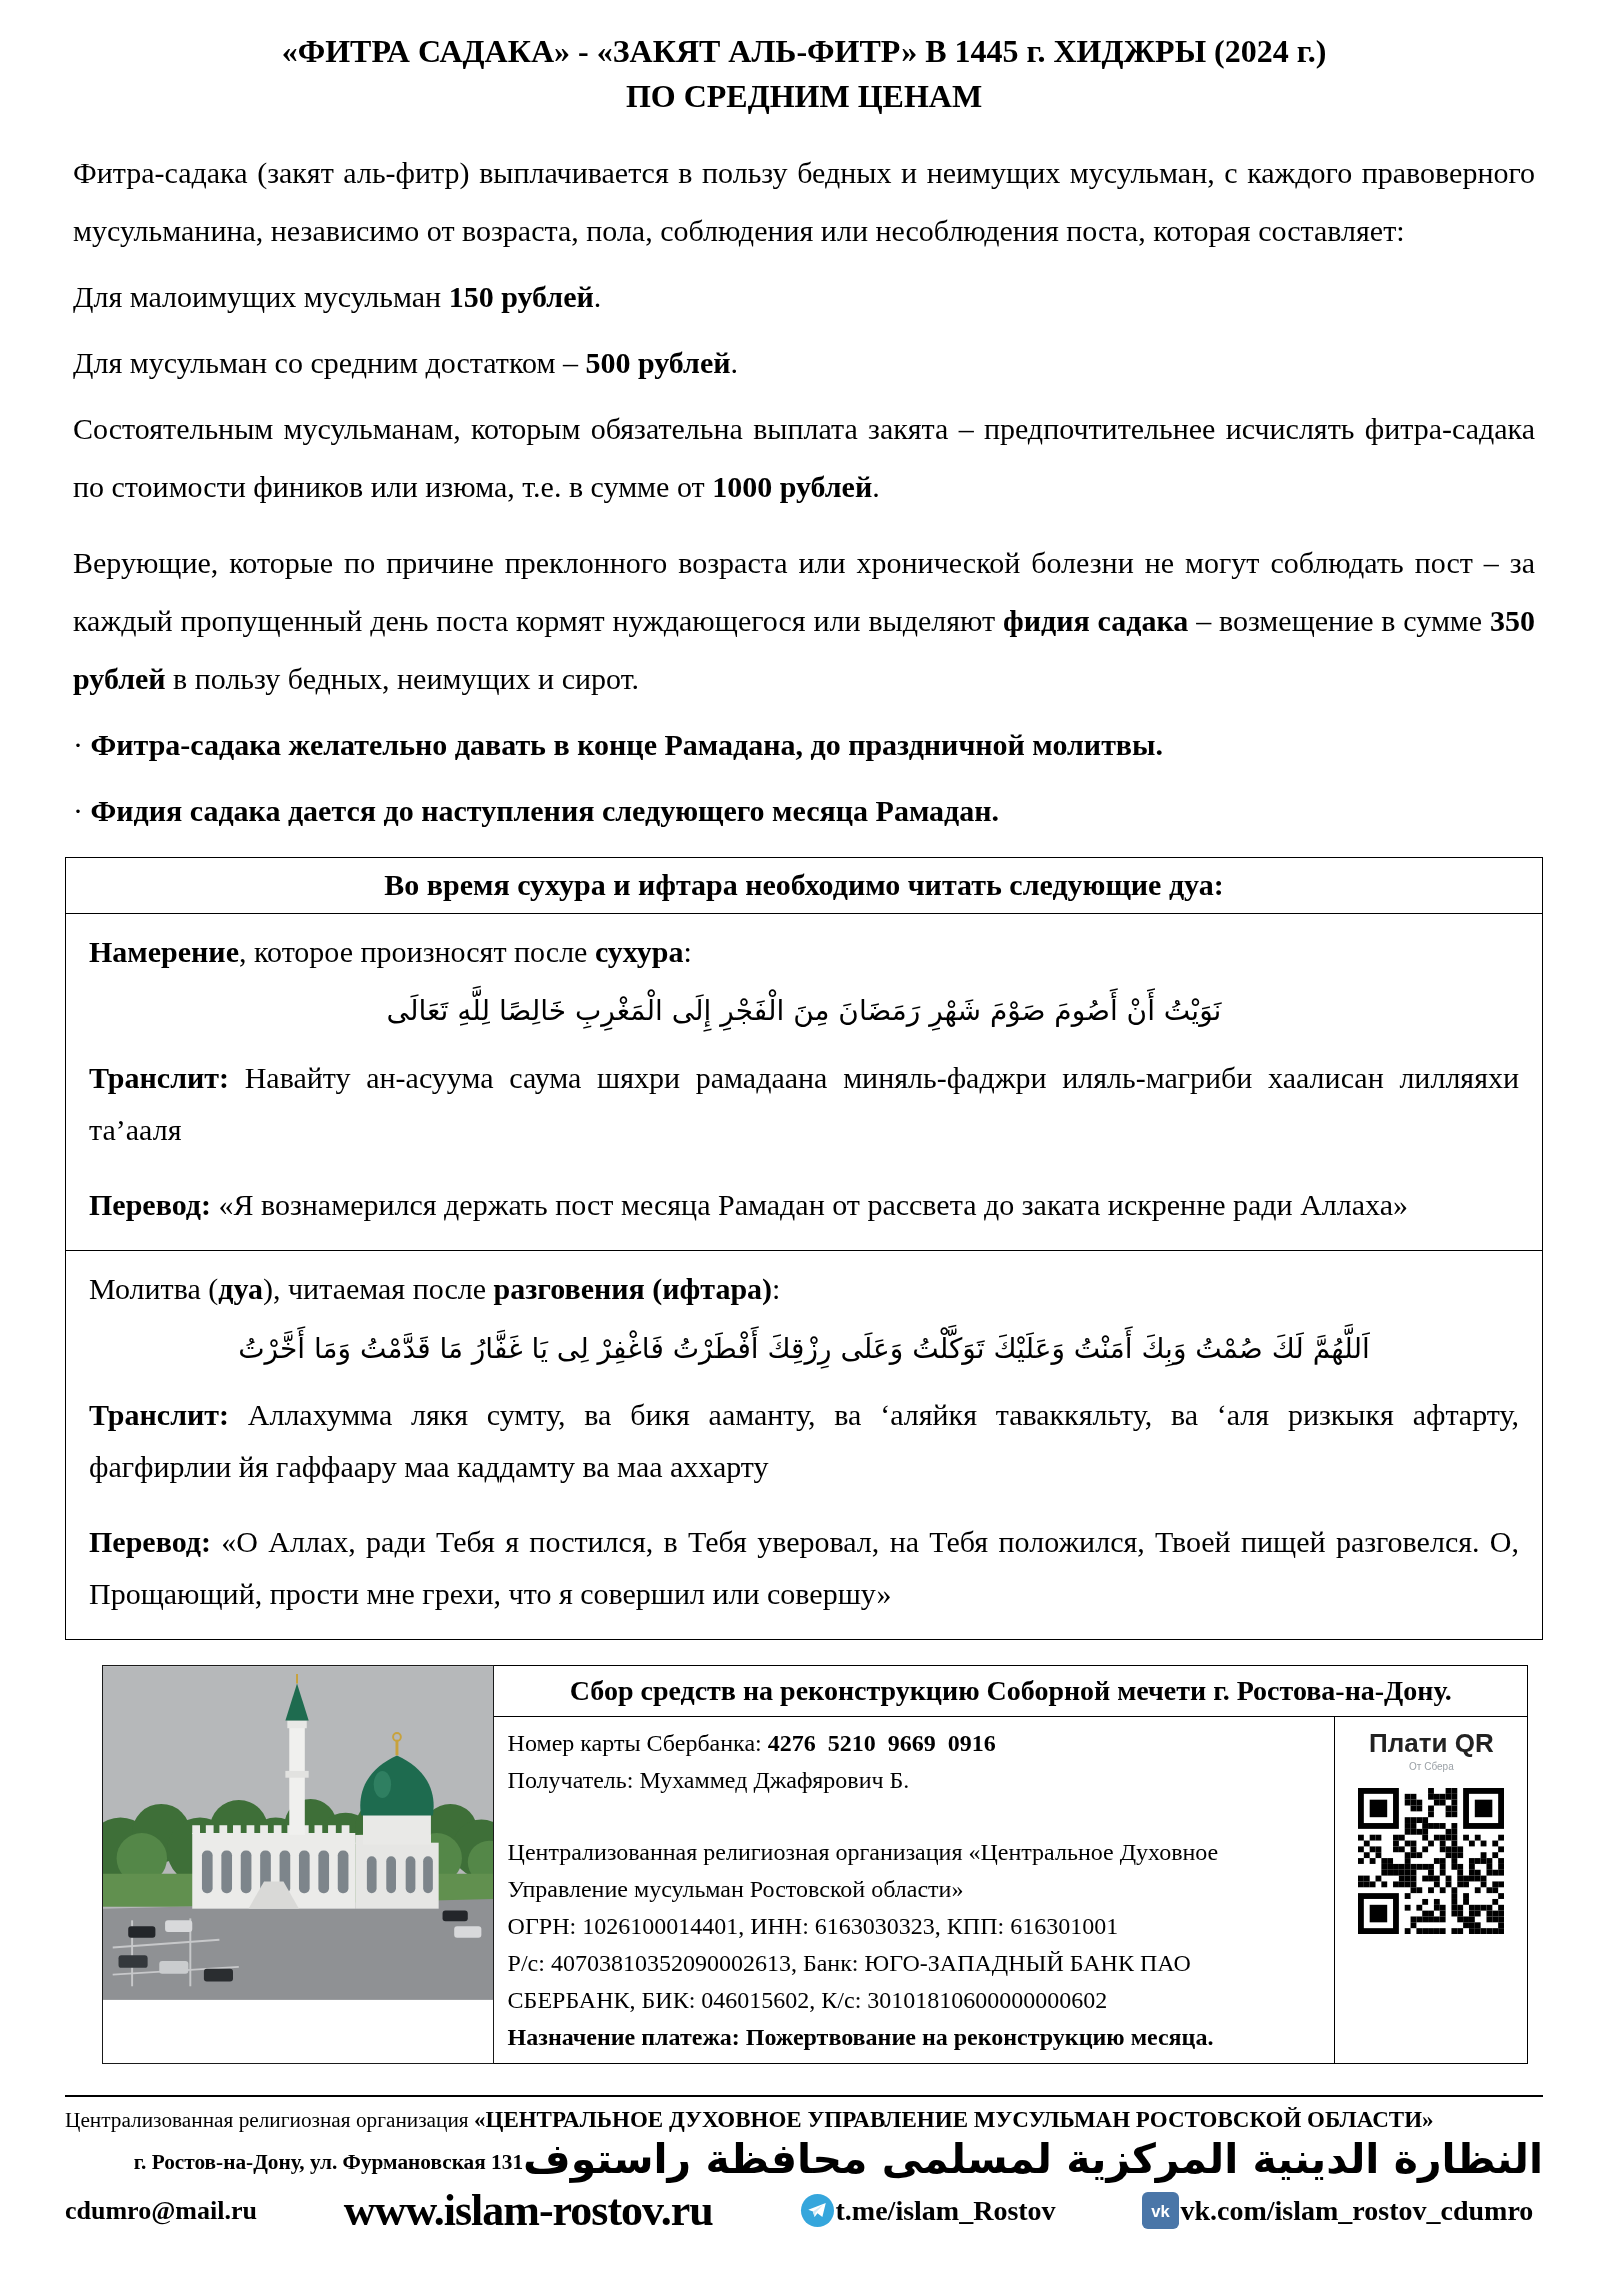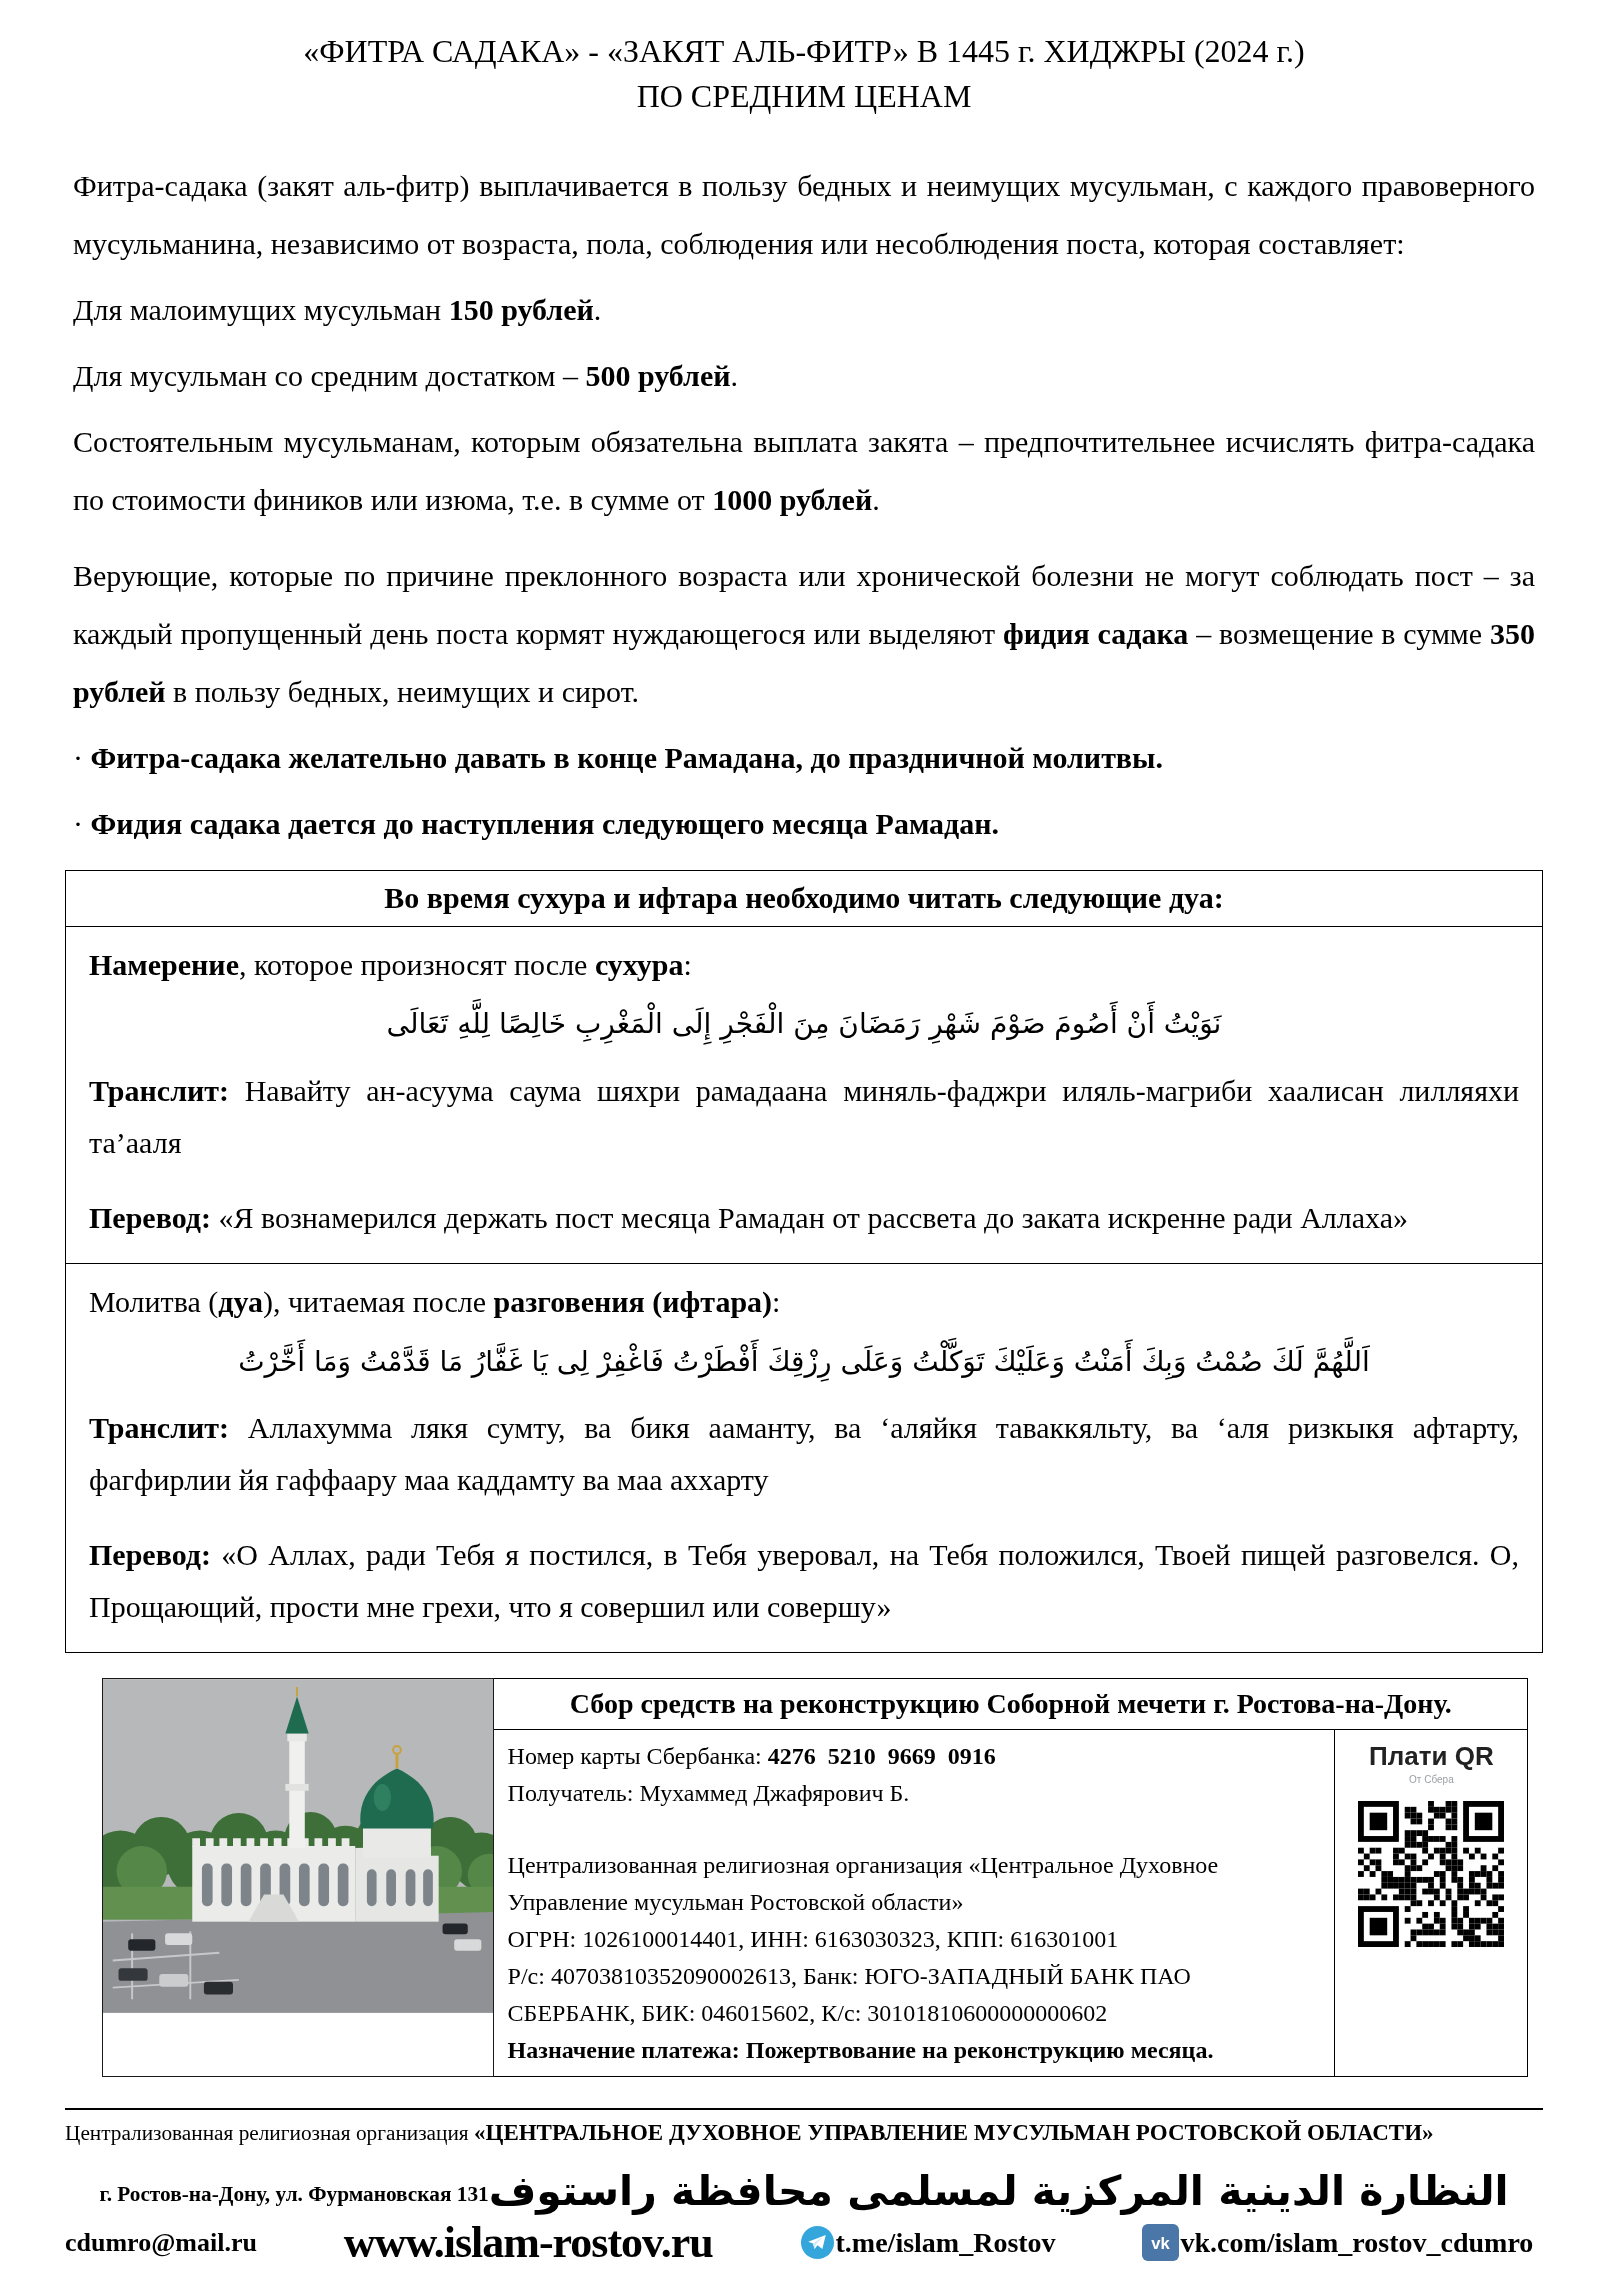--- a/index.html
+++ b/index.html
@@ -1,20 +1,20 @@
 <!DOCTYPE html>
 <html><head>
 <meta charset="utf-8">
 <style>
   html,body{margin:0;padding:0;background:#fff;}
   body{width:1608px;height:2286px;position:relative;overflow:hidden;
        font-family:"Liberation Serif", serif;color:#000;}
   .page{padding:29px 65px 0 65px;}
   
-  .title{text-align:center;font-weight:normal;font-size:32px;line-height:45px;margin-bottom:38px;}
+  .title{text-align:center;font-weight:bold;font-size:32px;line-height:45px;margin-bottom:25px;}
   
   .body-p{margin:8px;font-size:30px;line-height:58px;}
   .justify{text-align:justify;}
   .gap-top{margin-top:17.5px;}
   b{font-weight:bold;}
   
   .dua-box{border:1.9px solid #000;margin-top:17.5px;}
   .dua-header{font-weight:bold;font-size:30px;text-align:center;padding:9.7px 0 11.6px 0;border-bottom:1.9px solid #000;}
   .dua-section{padding:13.6px 23px 19.4px 23px;}
   .top-border{border-top:1.9px solid #000;}
@@ -35,21 +35,21 @@
   .qr-cell{flex:0 0 192px;border-left:1.9px solid #000;text-align:center;
            font-family:"Liberation Sans", sans-serif;}
   .qr-brand{font-weight:bold;font-size:26px;margin-top:11.6px;color:#222;}
   .qr-sub{font-size:10px;color:#9aa0a6;margin-top:1.9px;}
   .qr-code{width:146px;height:146px;margin:15.5px auto 0 auto;}
   
   .footer{margin-top:31px;}
   .f-rule{border-top:2.9px solid #000;margin:0 0 7.8px 0;}
   .f-org{margin:0;font-size:21.3px;line-height:29px;}
   .f-org b{font-size:23px;}
-  .f-row2{display:flex;justify-content:center;align-items:flex-start;margin-top:20px;}
+  .f-row2{display:flex;justify-content:flex-end;align-items:flex-start;margin-top:1px;}
   .f-address{font-weight:bold;font-size:21.3px;padding-top:13.6px;}
   .f-arabic{font-size:41px;line-height:47px;font-weight:bold;}
   .f-row3{display:flex;justify-content:space-between;align-items:center;margin-top:1.9px;padding-right:9.7px;}
   .f-email{font-weight:bold;font-size:26px;}
   .f-site{font-weight:bold;font-size:44px;letter-spacing:-1px;}
   .f-link{display:inline-flex;align-items:center;gap:1px;font-weight:bold;font-size:28px;}
   .icon-wrap{display:inline-block;line-height:0;}
 </style>
 </head>
 <body>

